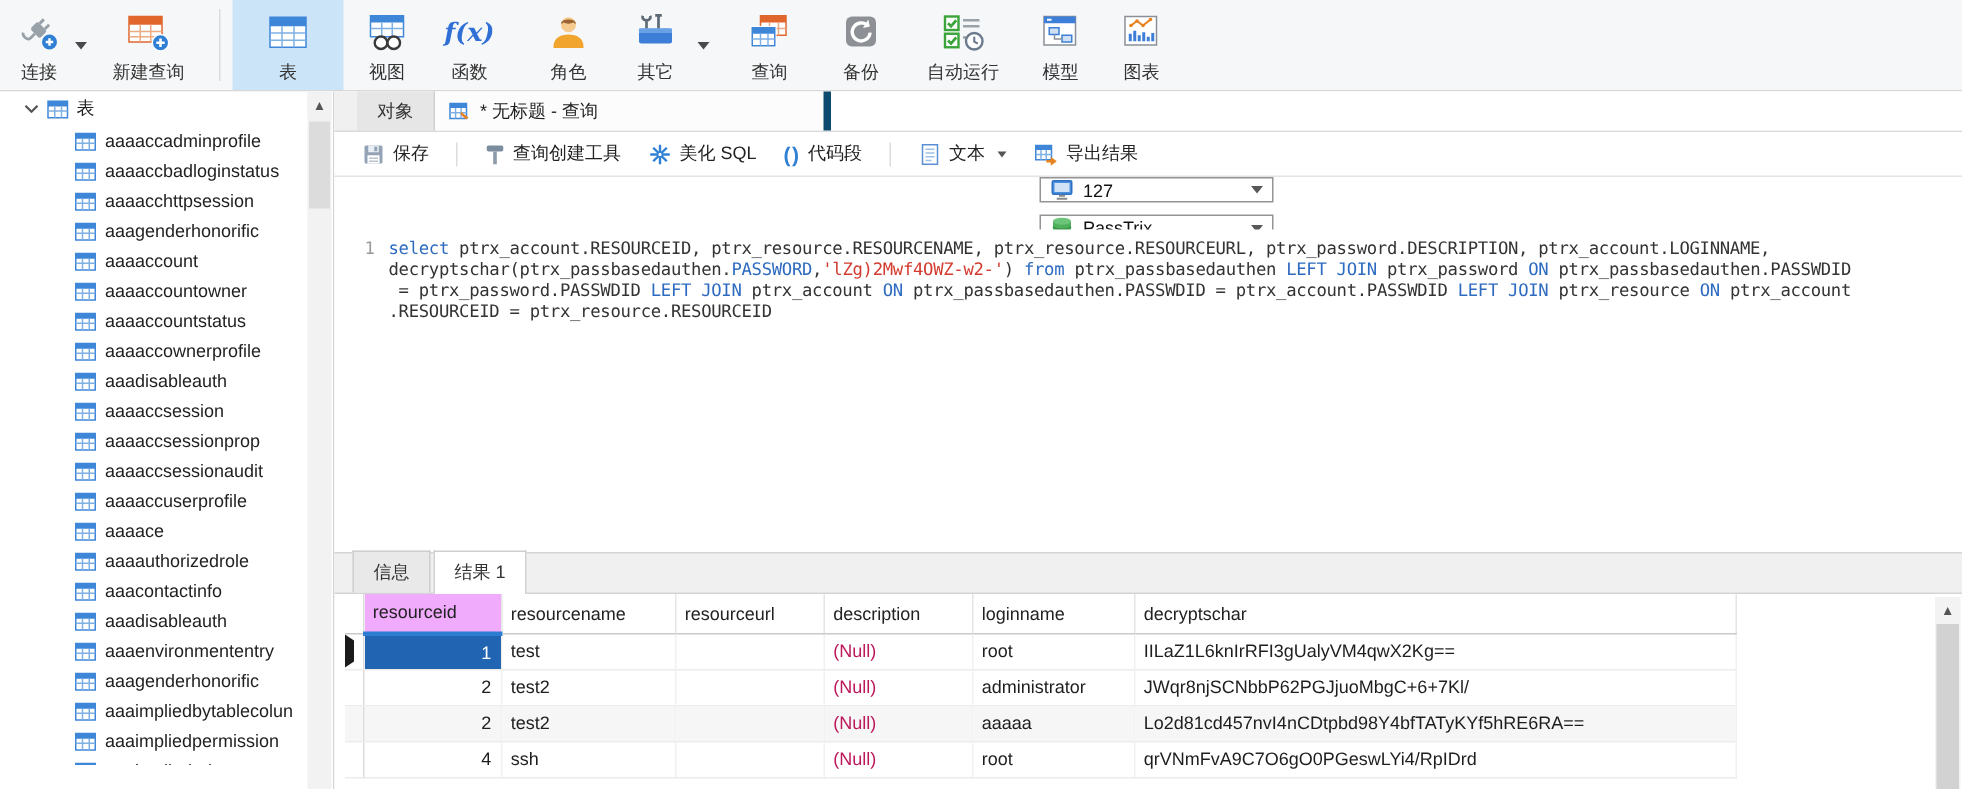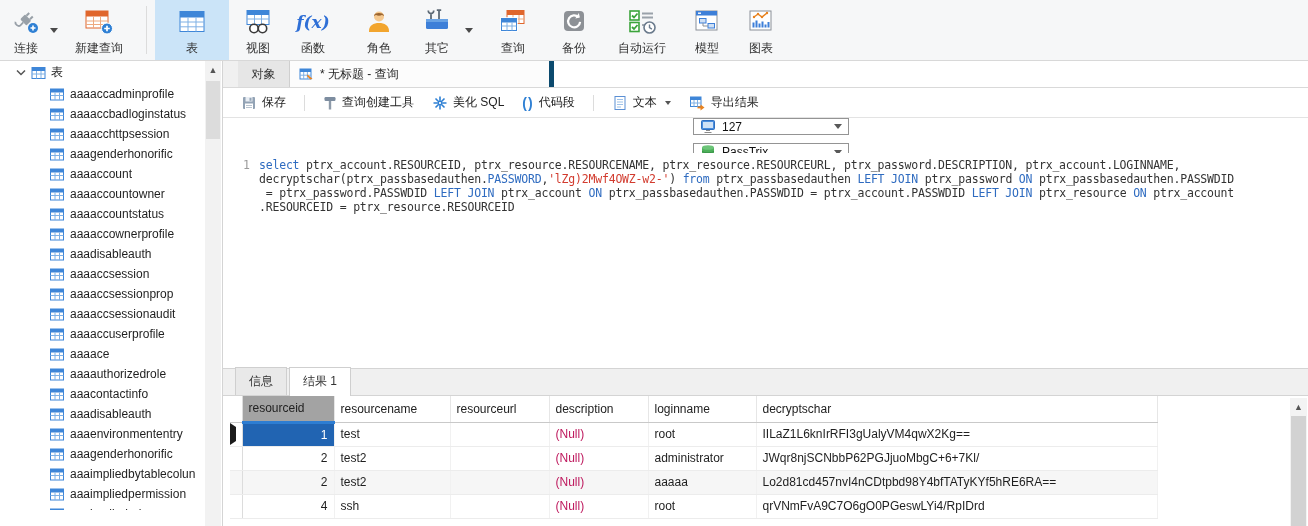--- a/index.html
+++ b/index.html
@@ -79,21 +79,21 @@
   .rtabs { position:absolute; top:307px; left:0; right:0; height:28px; background:#f0f0f0;
     border-top:1px solid #d4d4d4; border-bottom:1px solid #d4d4d4; display:flex; align-items:flex-end; padding-left:12px; }
   .rtab { padding:5px 13px; border:1px solid #cfcfcf; border-bottom:none; background:#e9e9e9; color:#333; margin-right:2px; }
   .rtab.active { background:#fff; position:relative; margin-bottom:-1px; padding-bottom:6px; }
 
   
   .gridwrap { position:absolute; top:335px; left:7px; right:20px; bottom:0; background:#fff; overflow:hidden; }
   table.grid { border-collapse:collapse; table-layout:fixed; }
   .grid th { height:26px; font-weight:normal; text-align:left; padding:0 6px; color:#222;
     background:#fff; border-bottom:1px solid #c9c9c9; border-right:1px solid #e6e6e6; overflow:hidden; white-space:nowrap; }
-  .grid th.selcol { background:#a3a3a3; border-bottom:3px solid var(--acc,#2d7dd2); }
+  .grid th.selcol { background:#f0abfc; border-bottom:3px solid var(--acc,#2d7dd2); }
   .grid th.ind, .grid td.ind { padding:0; border-right:1px solid #dcdcdc; background:#fff; }
   .grid td { height:24px; padding:0 6px; border-bottom:1px solid #ececec; border-right:1px solid #f1f1f1;
     overflow:hidden; white-space:nowrap; color:#1e1e1e; background:#fff; }
   .grid tr.alt td { background:#f6f6f6; }
   .grid td.num { text-align:right; }
   .grid td.nul { color:#be185d; }
   .grid td.sel { background:var(--sel,#2164b2); color:#fff; }
   .row-arrow { width:0; height:0; border-left:6px solid #1b1b1b; border-top:4px solid transparent;
     border-bottom:4px solid transparent; margin:0 auto; }
 

